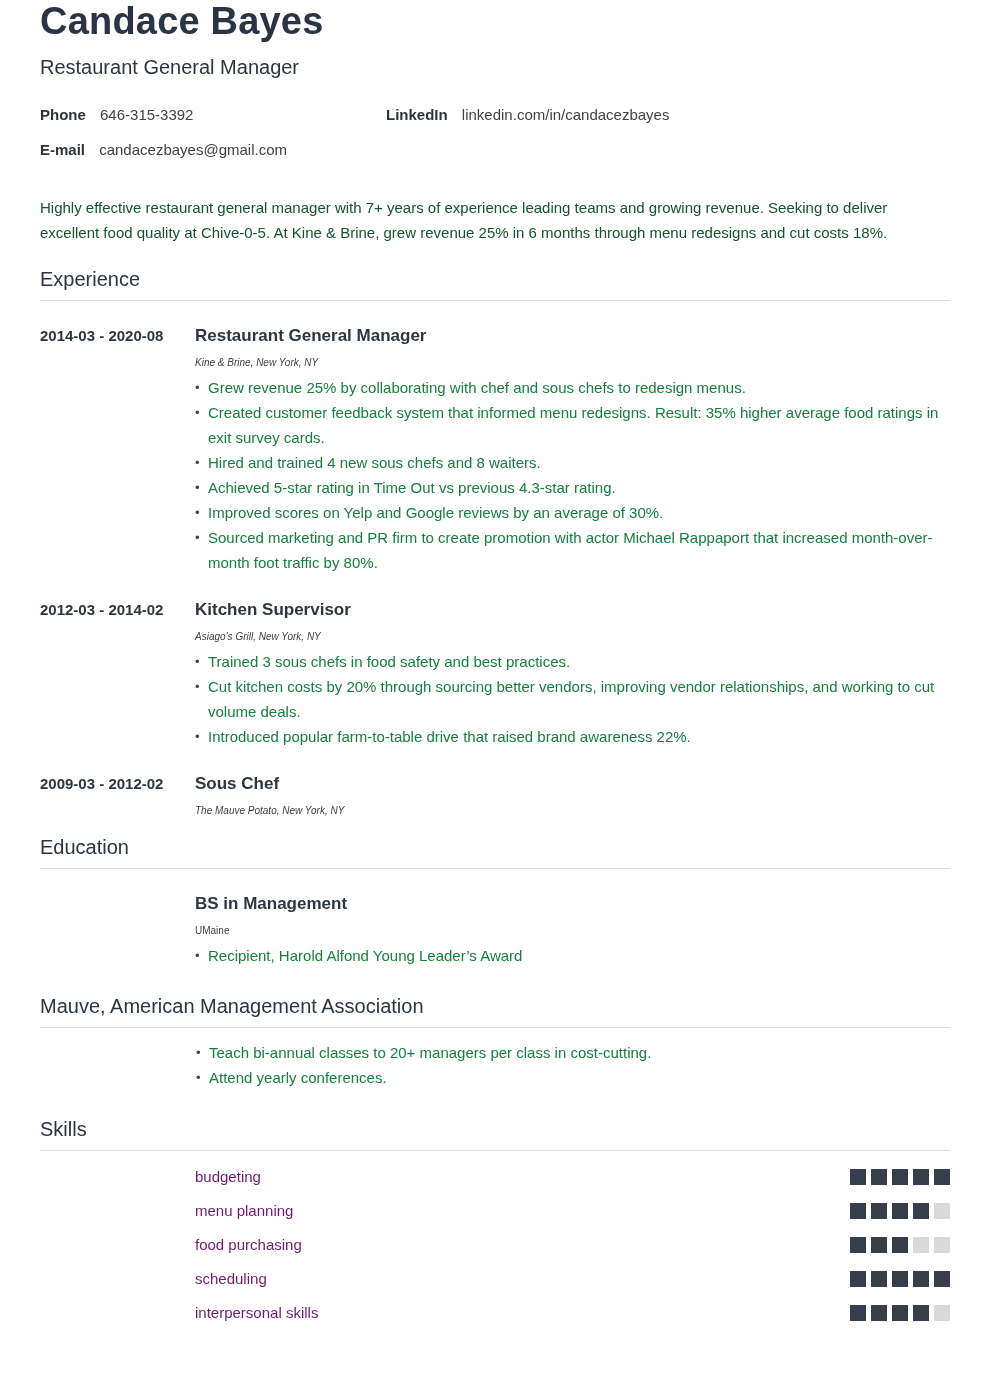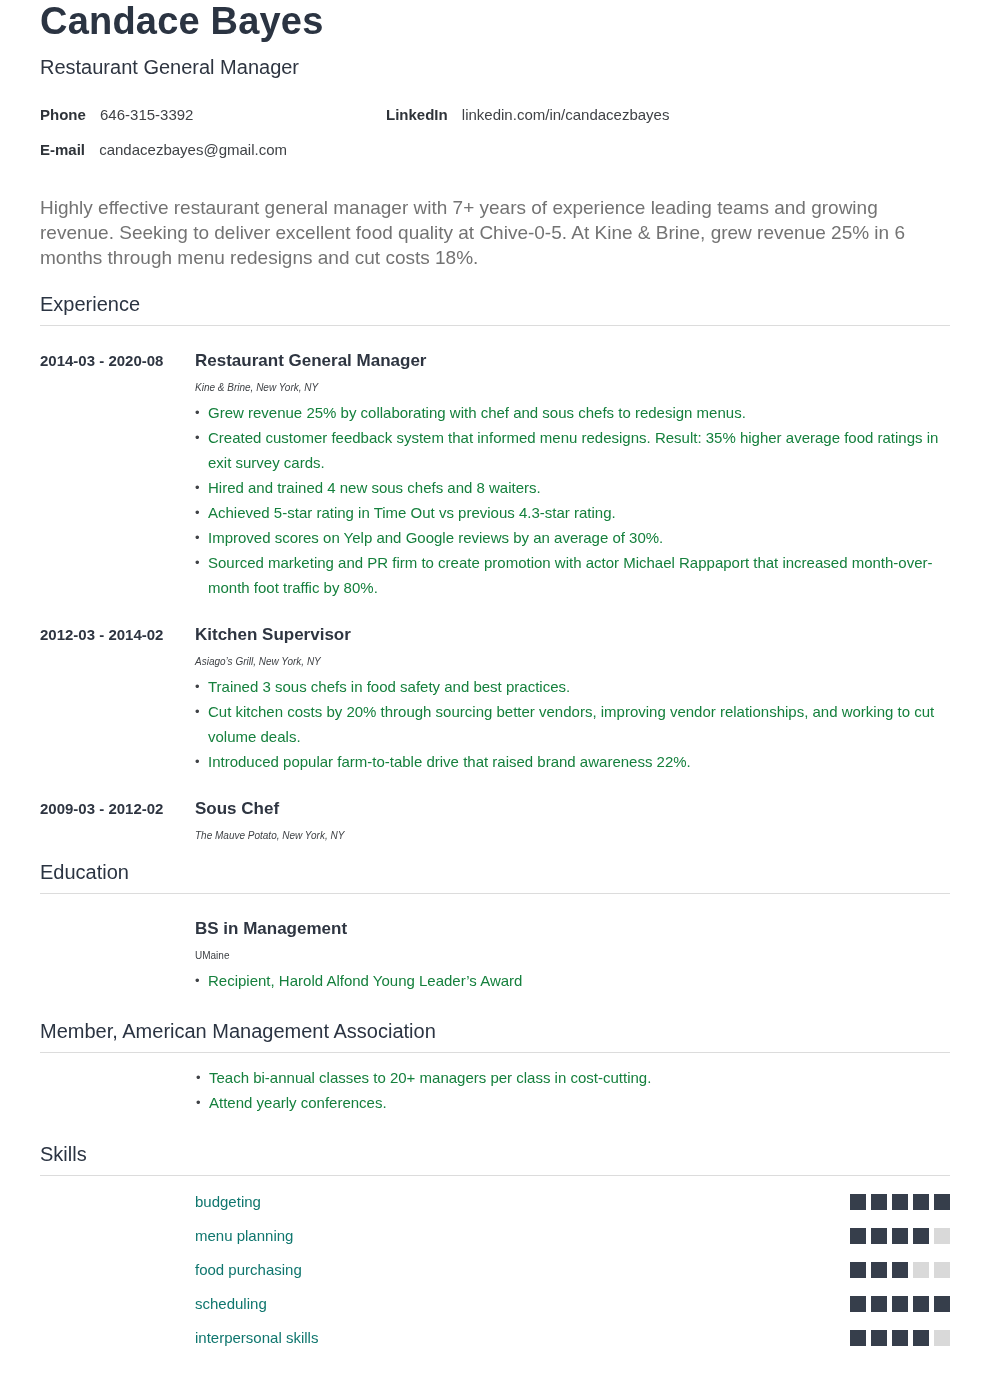--- a/index.html
+++ b/index.html
@@ -19,21 +19,21 @@
   .person-title { margin-top: 13px; font-size: 20px; color: #2e3541; }
 
   .contact-grid {
     margin-top: 27px;
     display: grid; grid-template-columns: 346px 1fr;
     row-gap: 18px; font-size: 15px;
   }
   .contact-label { font-weight: bold; color: #2e3339; margin-right: 10px; }
   .contact-value { color: #3f4246; }
 
-  .summary { margin-top: 37px; font-size: 19px; line-height: 25px; color: #737373; }
+  .summary { margin-top: 37px; font-size: 15px; line-height: 25px; color: #14532d; }
 
   
   .section-heading {
     font-size: 20px; font-weight: normal; color: #2b3442;
     padding-bottom: 9px; border-bottom: 1px solid #dcdcdc;
   }
   .mt-exp   { margin-top: 23px; }
   .mt-edu   { margin-top: 20px; }
   .mt-mem   { margin-top: 27px; }
   .mt-skill { margin-top: 28px; }
@@ -54,21 +54,21 @@
     font-size: 13px; color: #3f4246;
   }
   ul.bullets.standalone { margin-left: 156px; margin-top: 12px; }
 
   
   .skills-list { margin-left: 155px; margin-top: 9px; }
   .skill-row {
     display: flex; justify-content: space-between; align-items: center;
     height: 34px;
   }
-  .skill-name { font-size: 15px; color: #0f766e; text-align: right; }
+  .skill-name { font-size: 15px; color: #701a75; text-align: right; }
   .skill-squares { display: flex; }
   .sq { width: 16px; height: 16px; margin-left: 5px; }
   .sq.filled { background: #363e4b; }
   .sq.empty  { background: #d9d9d9; }
 </style>
 </head>
 <body>
 
 <div class="page">
 
@@ -145,21 +145,21 @@
       <div class="entry-company roman">UMaine</div>
       <ul class="bullets">
               <li>Recipient, Harold Alfond Young Leader’s Award</li>
             </ul>
     </div>
   </div>
       </div>
   </section>
 
   <section>
-    <h2 class="section-heading mt-mem">Member, American Management Association</h2>
+    <h2 class="section-heading mt-mem">Mauve, American Management Association</h2>
     <ul class="bullets standalone" id="member-bullets">
         <li>Teach bi-annual classes to 20+ managers per class in cost-cutting.</li>
         <li>Attend yearly conferences.</li>
       </ul>
   </section>
 
   <section>
     <h2 class="section-heading mt-skill">Skills</h2>
     <div class="skills-list" id="skills">
         <div class="skill-row">

